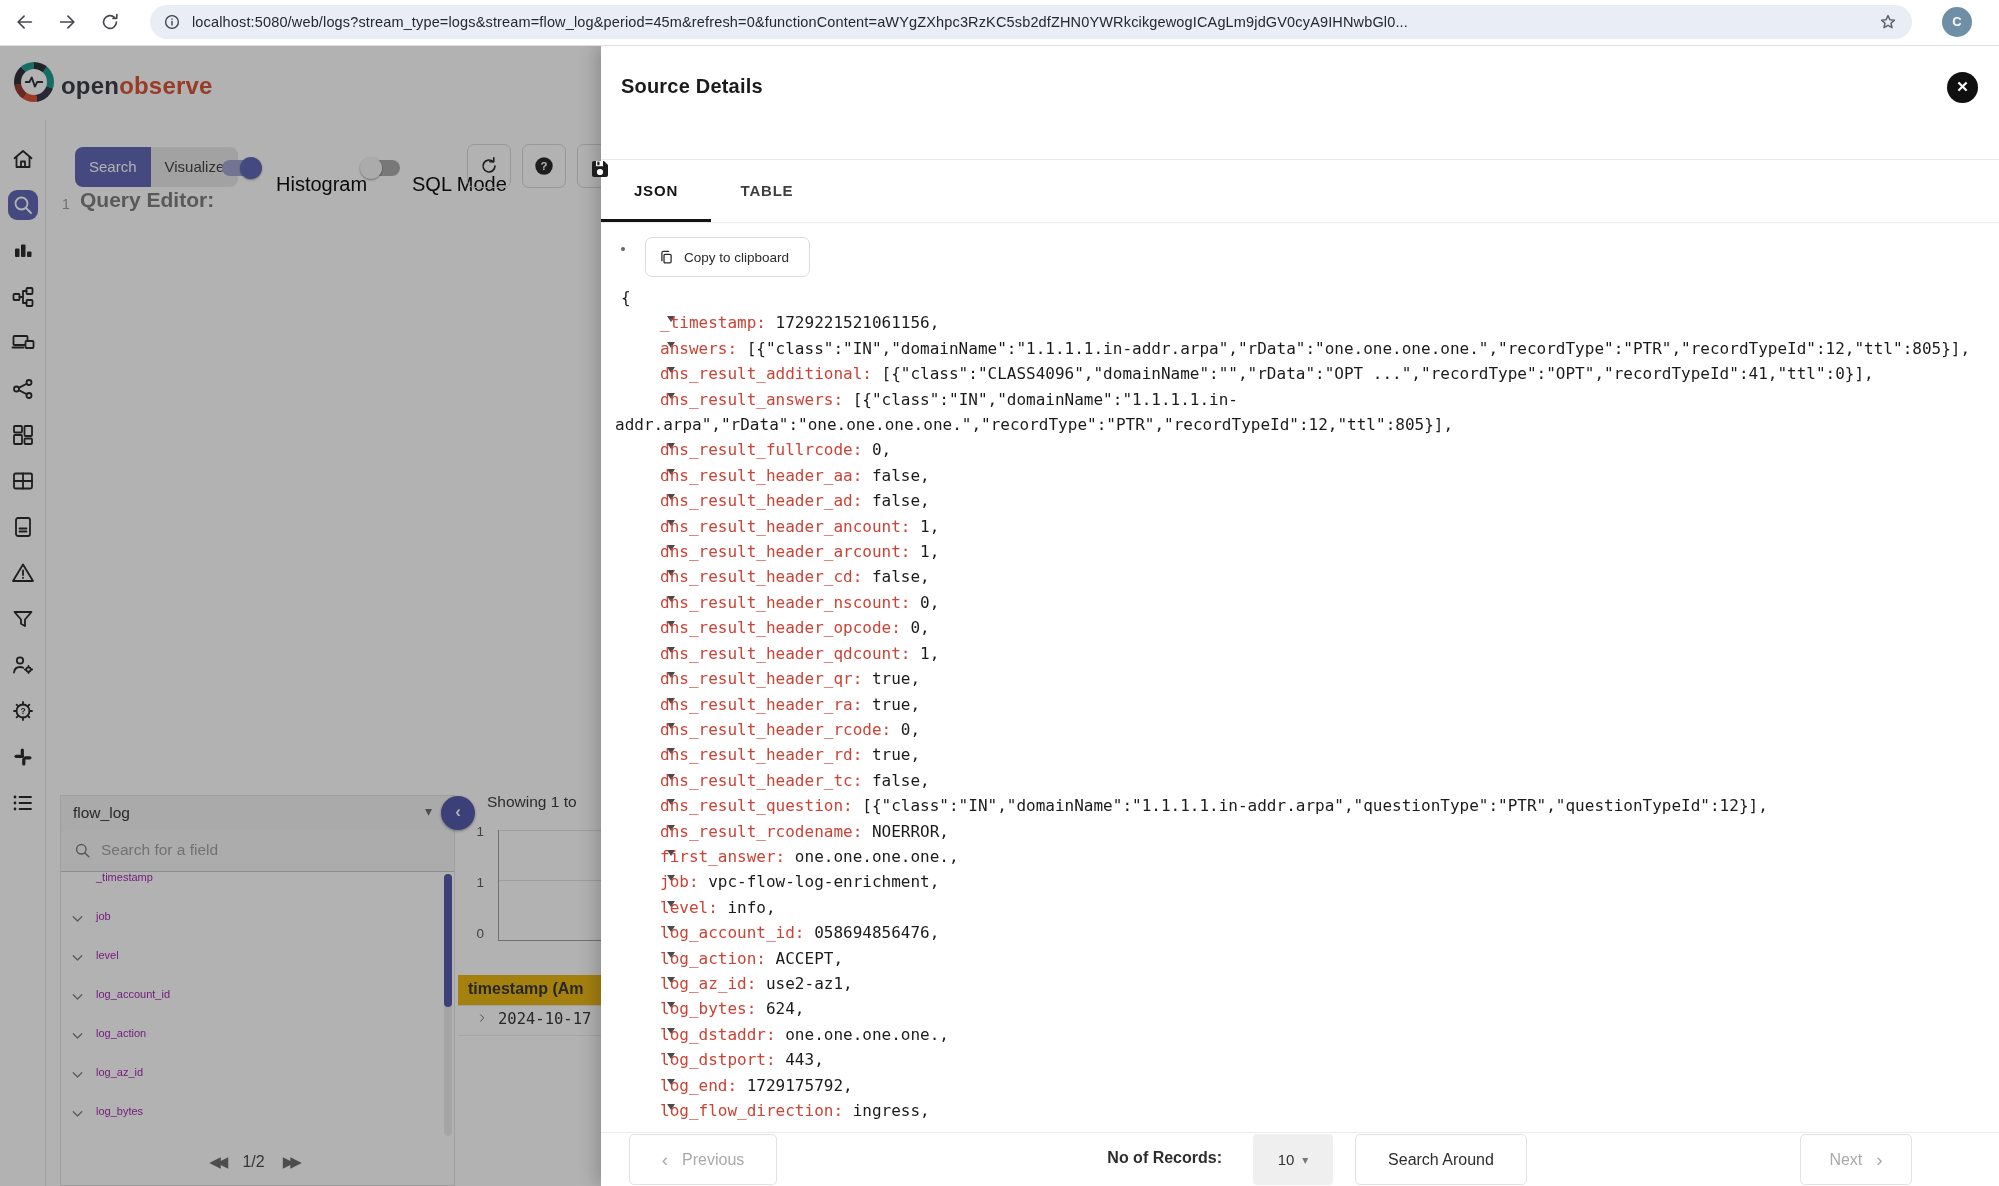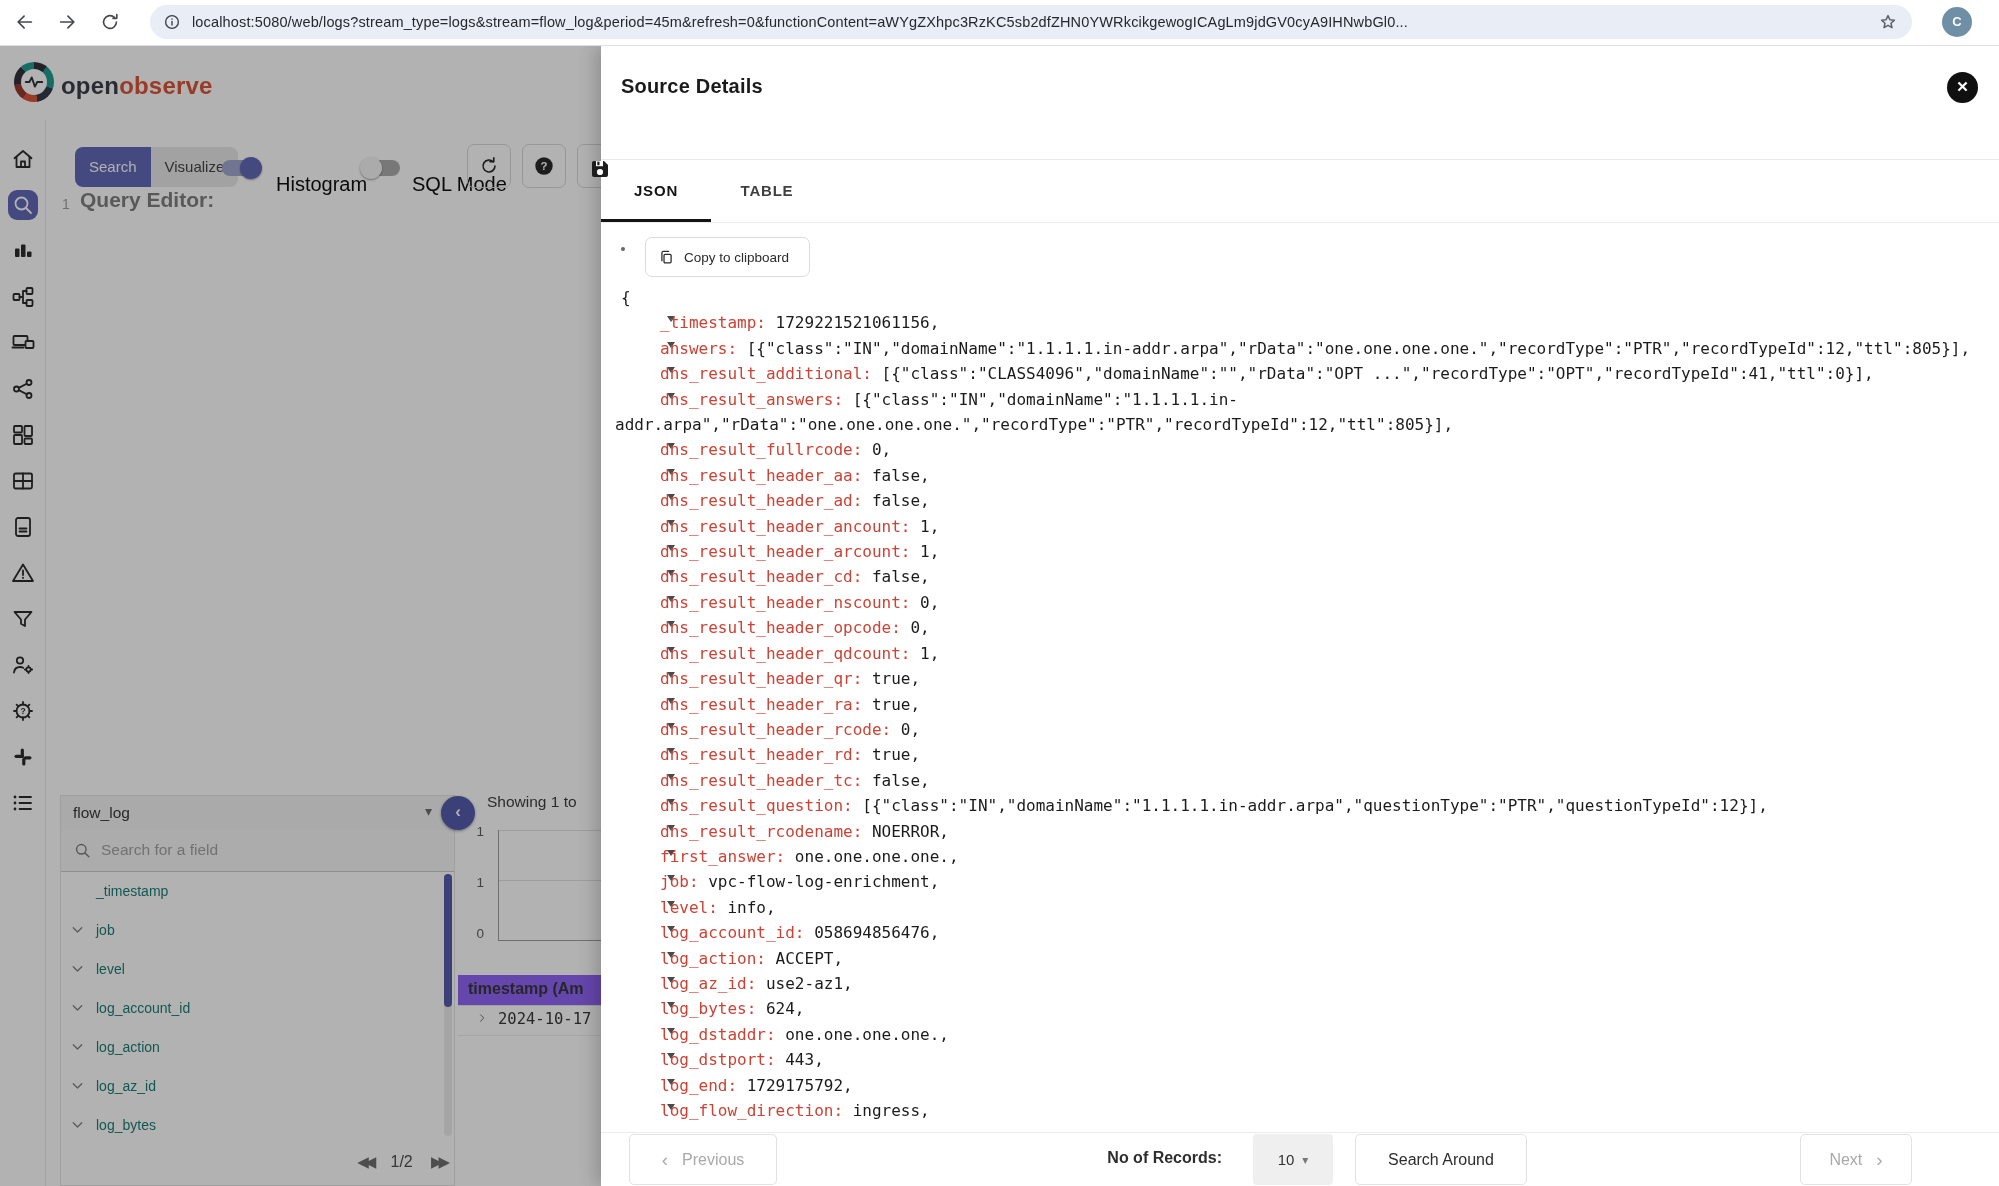--- a/index.html
+++ b/index.html
@@ -42,37 +42,37 @@
 
   
   .fpanel{position:absolute;left:60px;top:750px;width:395px;bottom:0;border:1px solid #e2e2e2;box-sizing:border-box;background:#fff}
   .frow1{position:absolute;left:0;right:0;top:0;height:35px;background:#f3f3f3;border-bottom:1px solid #ddd}
   .frow1 .sel{position:absolute;left:12px;top:8px;font-size:15.5px;color:#2e2e2e}
   .frow1 .caret{position:absolute;right:22px;top:7px;color:#666;font-size:14px}
   .fsearch{position:absolute;left:0;right:0;top:35px;height:40px;background:#f6f6f6;border-bottom:1px solid #c9c9c9}
   .fsearch .mag{position:absolute;left:12px;top:10px;width:19px;height:19px;color:#777}
   .fsearch .ph{position:absolute;left:40px;top:10px;font-size:15.5px;color:#9e9e9e}
   .flist{position:absolute;left:0;right:0;top:75px;height:273px;overflow:hidden}
-  .fitem{height:39px;display:flex;align-items:center;font-size:14px;color:#0f766e}
+  .fitem{height:39px;display:flex;font-size:11px;color:#a21caf}
   .fitem .chev{width:17px;height:17px;color:#7a7a7a;margin-left:8px}
   .fitem .nochev{width:17px;margin-left:8px}
   .fitem .lbl{margin-left:10px}
   .fscroll-track{position:absolute;right:2px;top:78px;width:8px;height:262px;background:#ececec;border-radius:4px}
   .fscroll-thumb{position:absolute;right:2px;top:78px;width:8px;height:133px;background:#4d53a8;border-radius:4px}
-  .fpag{position:absolute;left:0;right:8px;bottom:6px;height:26px;text-align:right;color:#666;font-size:15px}
+  .fpag{position:absolute;left:0;right:8px;bottom:6px;height:26px;text-align:center;color:#666;font-size:15px}
   .collapse-btn{position:absolute;left:441px;top:751px;width:34px;height:34px;border-radius:50%;background:#4d53a8;
      color:#fff;text-align:center;line-height:32px;font-size:17px;font-weight:bold;box-shadow:0 1px 3px rgba(0,0,0,.4);z-index:5}
 
   
   .showing{position:absolute;left:487px;top:748px;font-size:15.5px;color:#333;white-space:nowrap}
   .ytick{position:absolute;left:462px;width:22px;text-align:right;font-size:13.5px;color:#555}
   .plot{position:absolute;left:498px;top:785px;width:110px;height:110px;border-left:1.5px solid #9a9a9a;border-bottom:1.5px solid #9a9a9a}
   .plot .grid{position:absolute;left:0;right:0;top:50px;height:1px;background:#e0e0e0}
   .plot .gridt{position:absolute;left:0;right:0;top:0;height:1px;background:#e0e0e0}
-  .rhead{position:absolute;left:458px;top:930px;right:-10px;height:30px;background:#8b5cf6;border-bottom:1px solid #e4e4e4}
+  .rhead{position:absolute;left:458px;top:930px;right:-10px;height:30px;background:#eab308;border-bottom:1px solid #e4e4e4}
   .rhead .t{position:absolute;left:10px;top:5px;font-size:16px;font-weight:700;color:#2c2c2c;white-space:nowrap}
   .rrow{position:absolute;left:458px;top:960px;right:-10px;height:30px;border-bottom:1px solid #ececec}
   .rrow .x{position:absolute;left:18px;top:7px;width:12px;height:12px;color:#555}
   .rrow .d{position:absolute;left:40px;top:5px;font-size:15.5px;color:#2c2c2c;font-family:"DejaVu Sans Mono",monospace;white-space:nowrap}
 
   .dim{position:absolute;inset:0;background:rgba(30,30,30,.34);z-index:30}
 
   
   .dialog{position:absolute;left:601px;top:45px;right:0;bottom:0;background:#fff;z-index:50;box-shadow:-4px 0 18px rgba(0,0,0,.22)}
   .dlg-title{position:absolute;left:20px;top:30px;font-size:20px;font-weight:700;color:#1b1b1b;letter-spacing:.2px}

